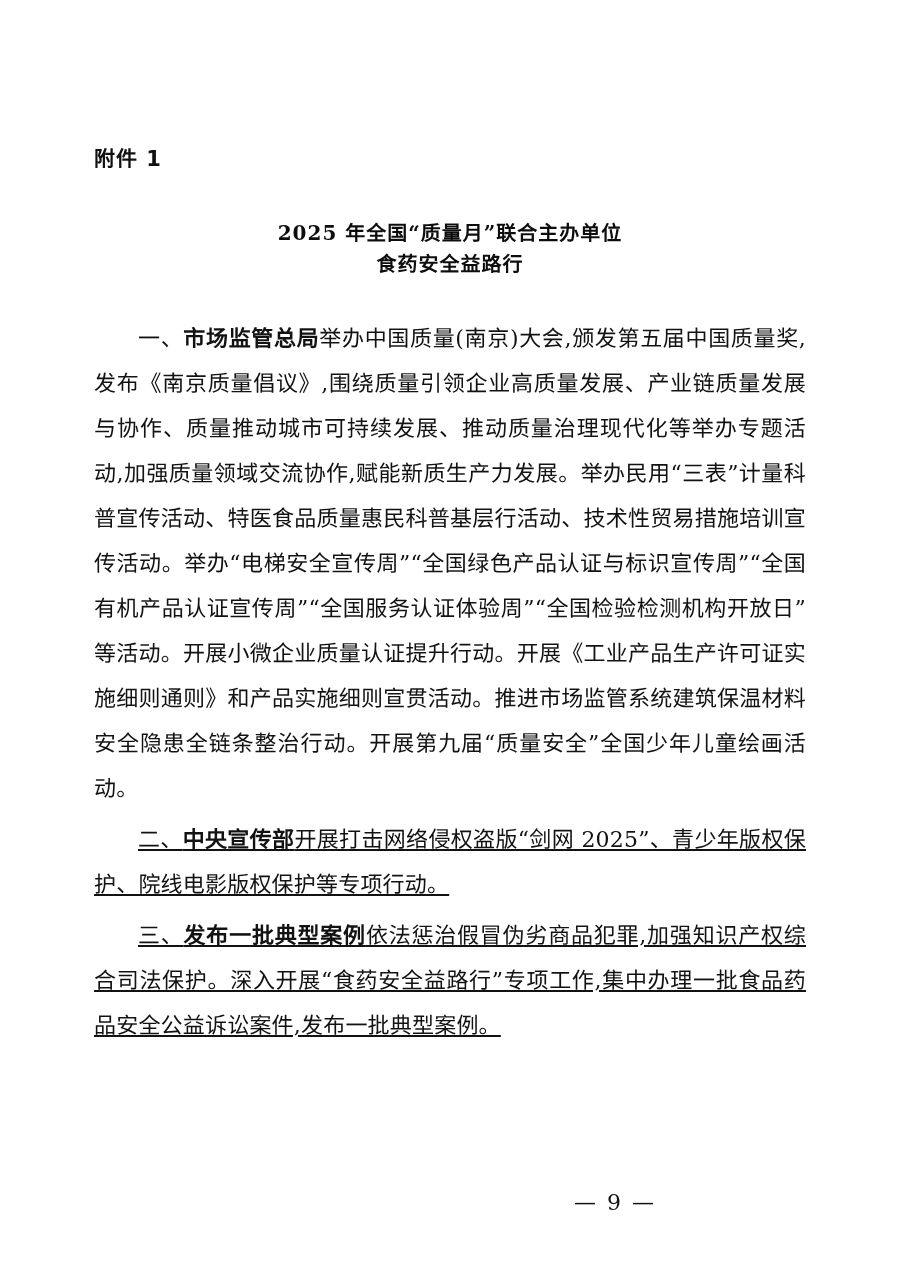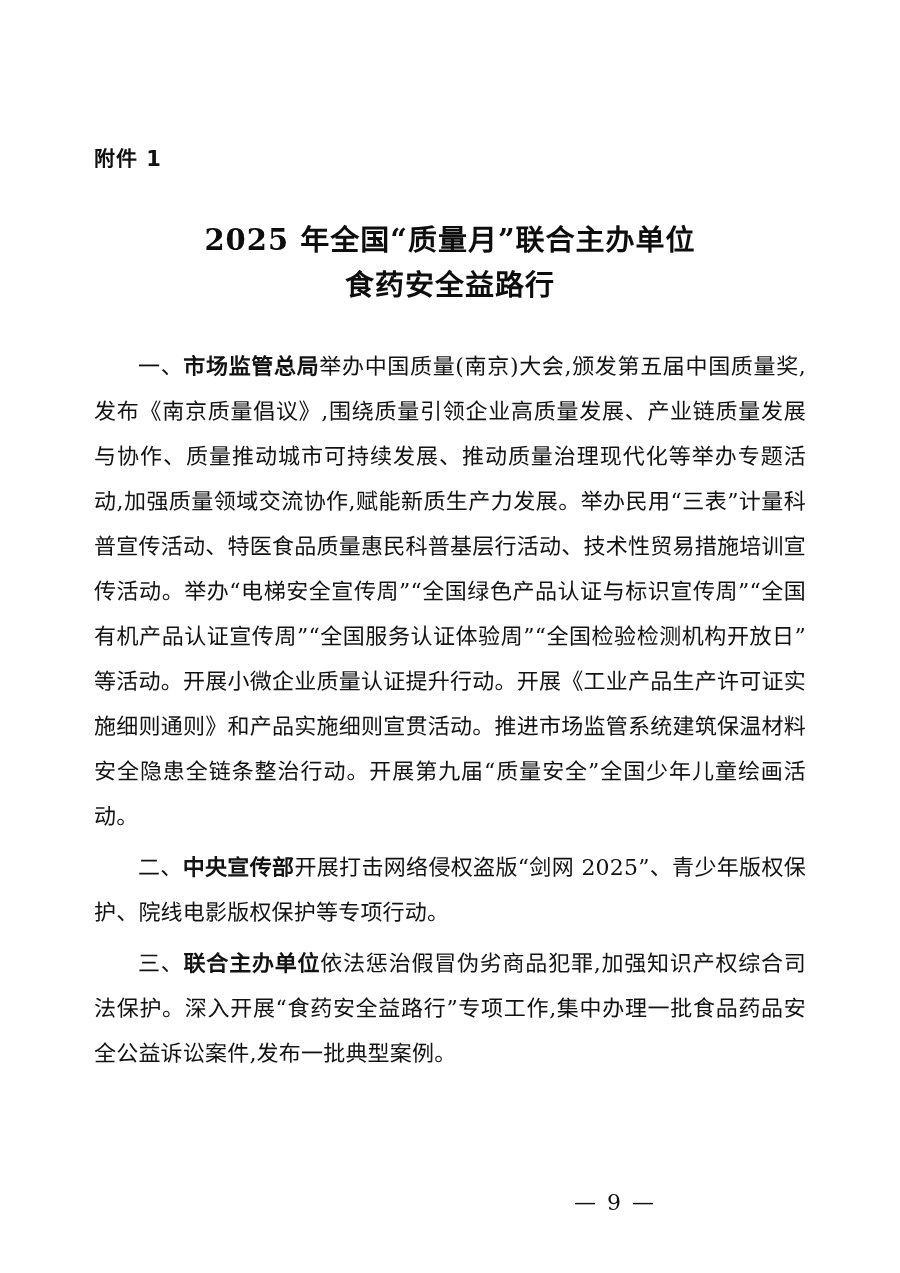--- a/index.html
+++ b/index.html
@@ -33,21 +33,21 @@
     margin-top: 142px;
     font-size: 21px;
     letter-spacing: 1px;
     font-family: "DejaVu Sans", "Liberation Sans", sans-serif;
     font-weight: 700;
     color: #111;
   }
   .doc-title {
     margin-top: 46px;
     text-align: center;
-    font-size: 29px;
+    font-size: 20px;
     font-weight: 700;
     line-height: 1.55;
     letter-spacing: 1px;
     color: #0d0d0d;
     font-family: "DejaVu Serif", "Liberation Serif", serif;
   }
   .doc-title .title-line {
     display: block;
   }
   .body-text {
@@ -58,20 +58,21 @@
     font-size: 22px;
     line-height: 45px;
     text-align: justify;
     text-justify: inter-ideograph;
     text-indent: 2em;
     letter-spacing: 0.2px;
     color: #121212;
   }
   p.para + p.para {
     margin-top: 6px;
+    text-decoration: underline;
   }
   .bold-org {
     font-weight: 700;
   }
   .page-number {
     position: absolute;
     left: 0;
     right: 0;
     bottom: 58px;
     text-align: center;
@@ -93,19 +94,19 @@
       <span class="title-line">2025 年全国“质量月”联合主办单位</span>
       <span class="title-line">食药安全益路行</span>
     </div>
 
     <div class="body-text">
 
       <p class="para"><span class="marker">一、</span><span class="bold-org">市场监管总局</span><span>举办中国质量(南京)大会,颁发第五届中国质量奖,发布《南京质量倡议》,围绕质量引领企业高质量发展、产业链质量发展与协作、质量推动城市可持续发展、推动质量治理现代化等举办专题活动,加强质量领域交流协作,赋能新质生产力发展。举办民用“三表”计量科普宣传活动、特医食品质量惠民科普基层行活动、技术性贸易措施培训宣传活动。举办“电梯安全宣传周”“全国绿色产品认证与标识宣传周”“全国有机产品认证宣传周”“全国服务认证体验周”“全国检验检测机构开放日”等活动。开展小微企业质量认证提升行动。开展《工业产品生产许可证实施细则通则》和产品实施细则宣贯活动。推进市场监管系统建筑保温材料安全隐患全链条整治行动。开展第九届“质量安全”全国少年儿童绘画活动。</span></p>
 
       <p class="para"><span class="marker">二、</span><span class="bold-org">中央宣传部</span><span>开展打击网络侵权盗版“剑网 2025”、青少年版权保护、院线电影版权保护等专项行动。</span></p>
 
-      <p class="para"><span class="marker">三、</span><span class="bold-org">联合主办单位</span><span>依法惩治假冒伪劣商品犯罪,加强知识产权综合司法保护。深入开展“食药安全益路行”专项工作,集中办理一批食品药品安全公益诉讼案件,发布一批典型案例。</span></p>
+      <p class="para"><span class="marker">三、</span><span class="bold-org">发布一批典型案例</span><span>依法惩治假冒伪劣商品犯罪,加强知识产权综合司法保护。深入开展“食药安全益路行”专项工作,集中办理一批食品药品安全公益诉讼案件,发布一批典型案例。</span></p>
 
     </div>
   </div>
 
   <div class="page-number">— 9 —</div>
 </div>
 
 </body></html>

